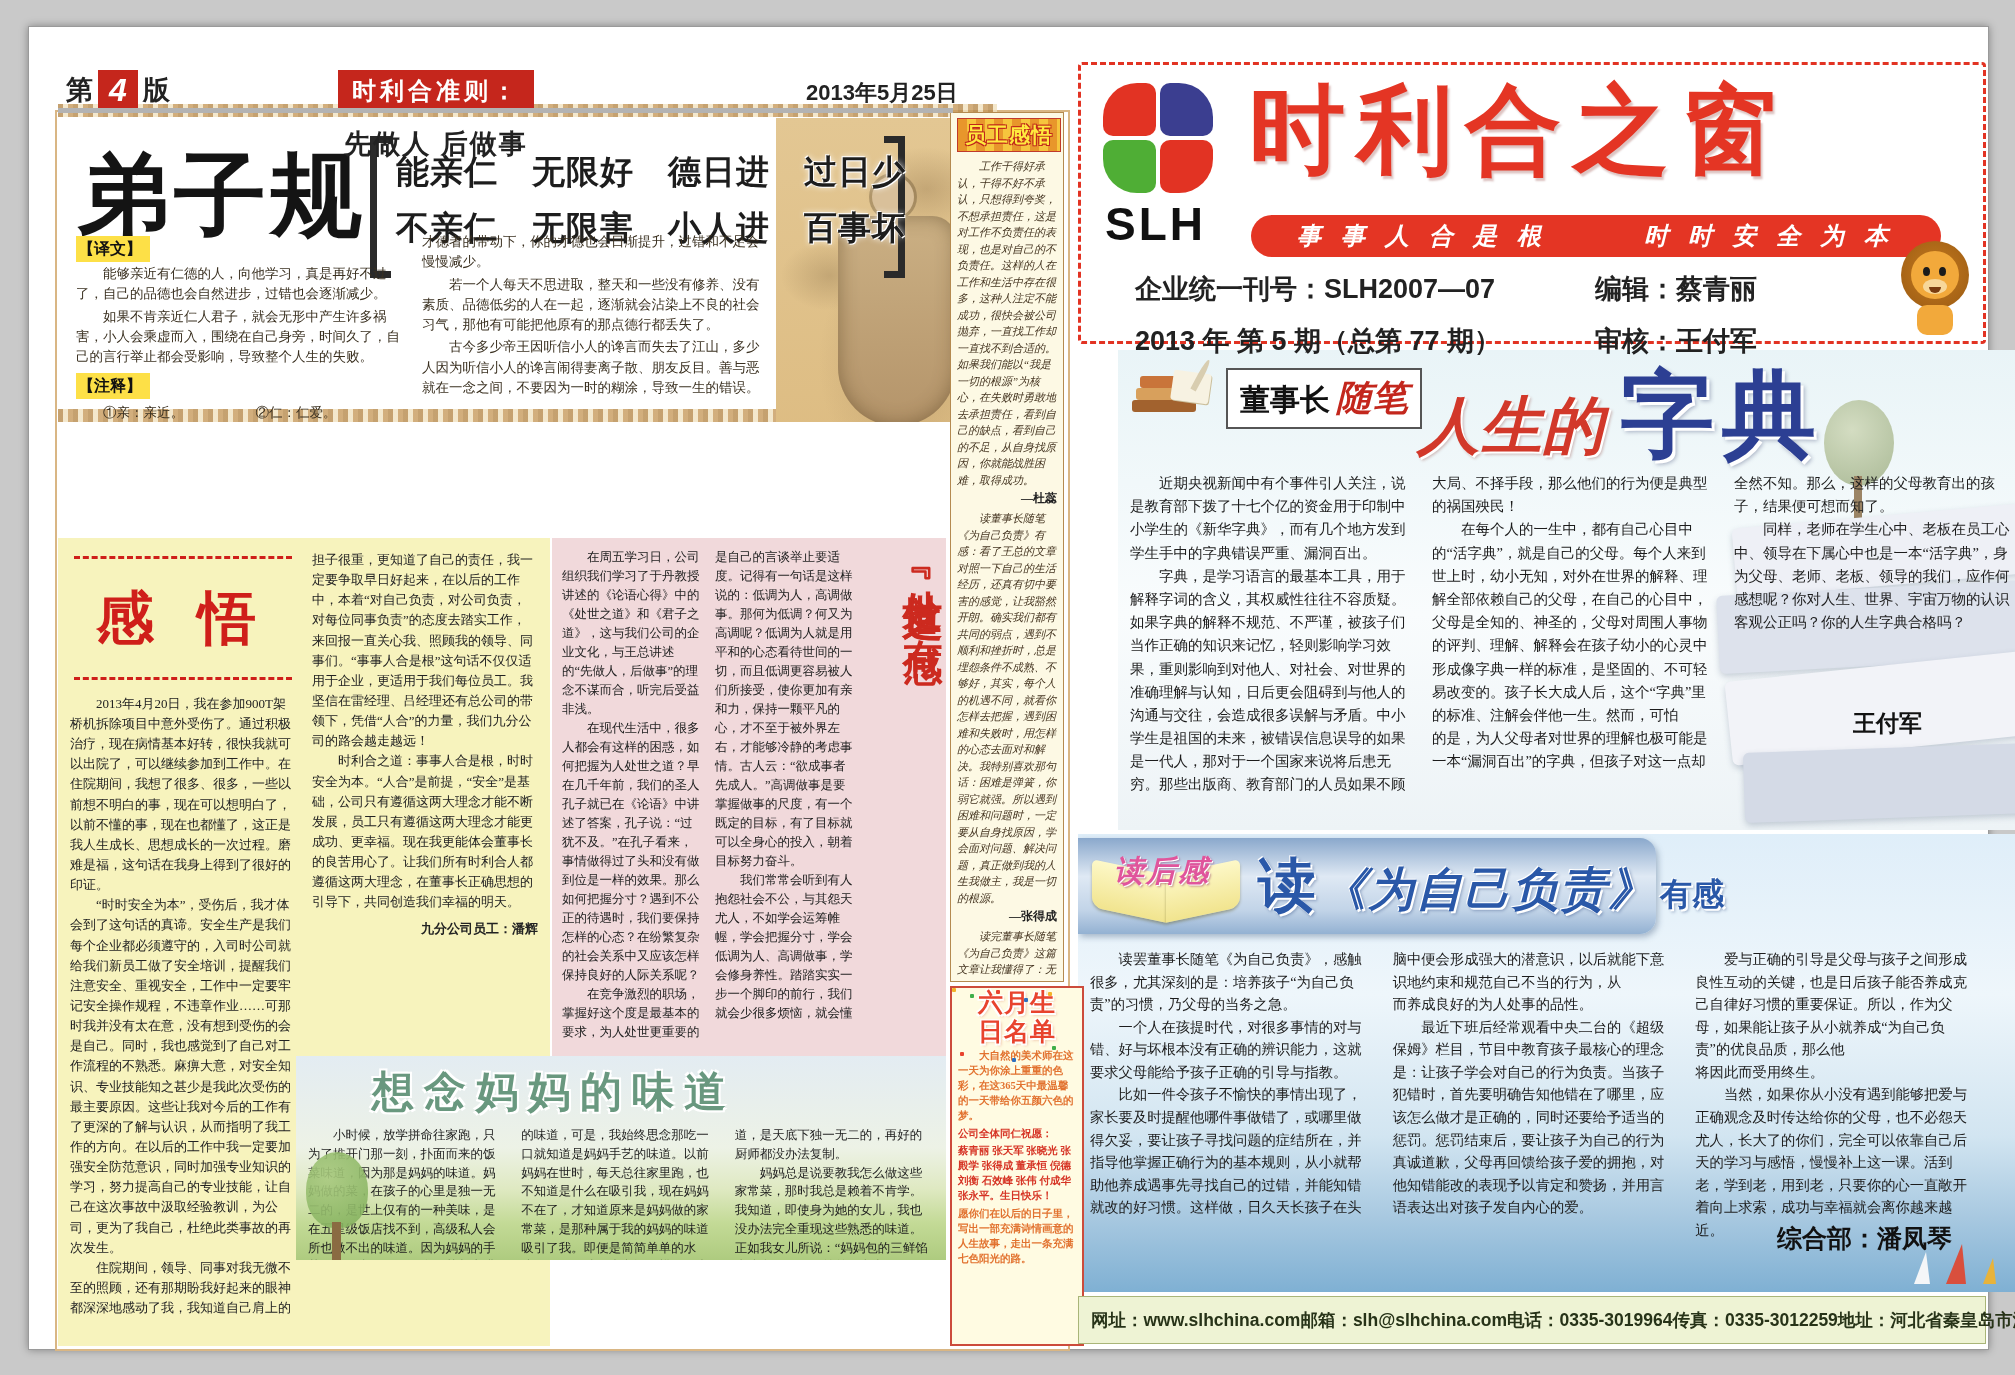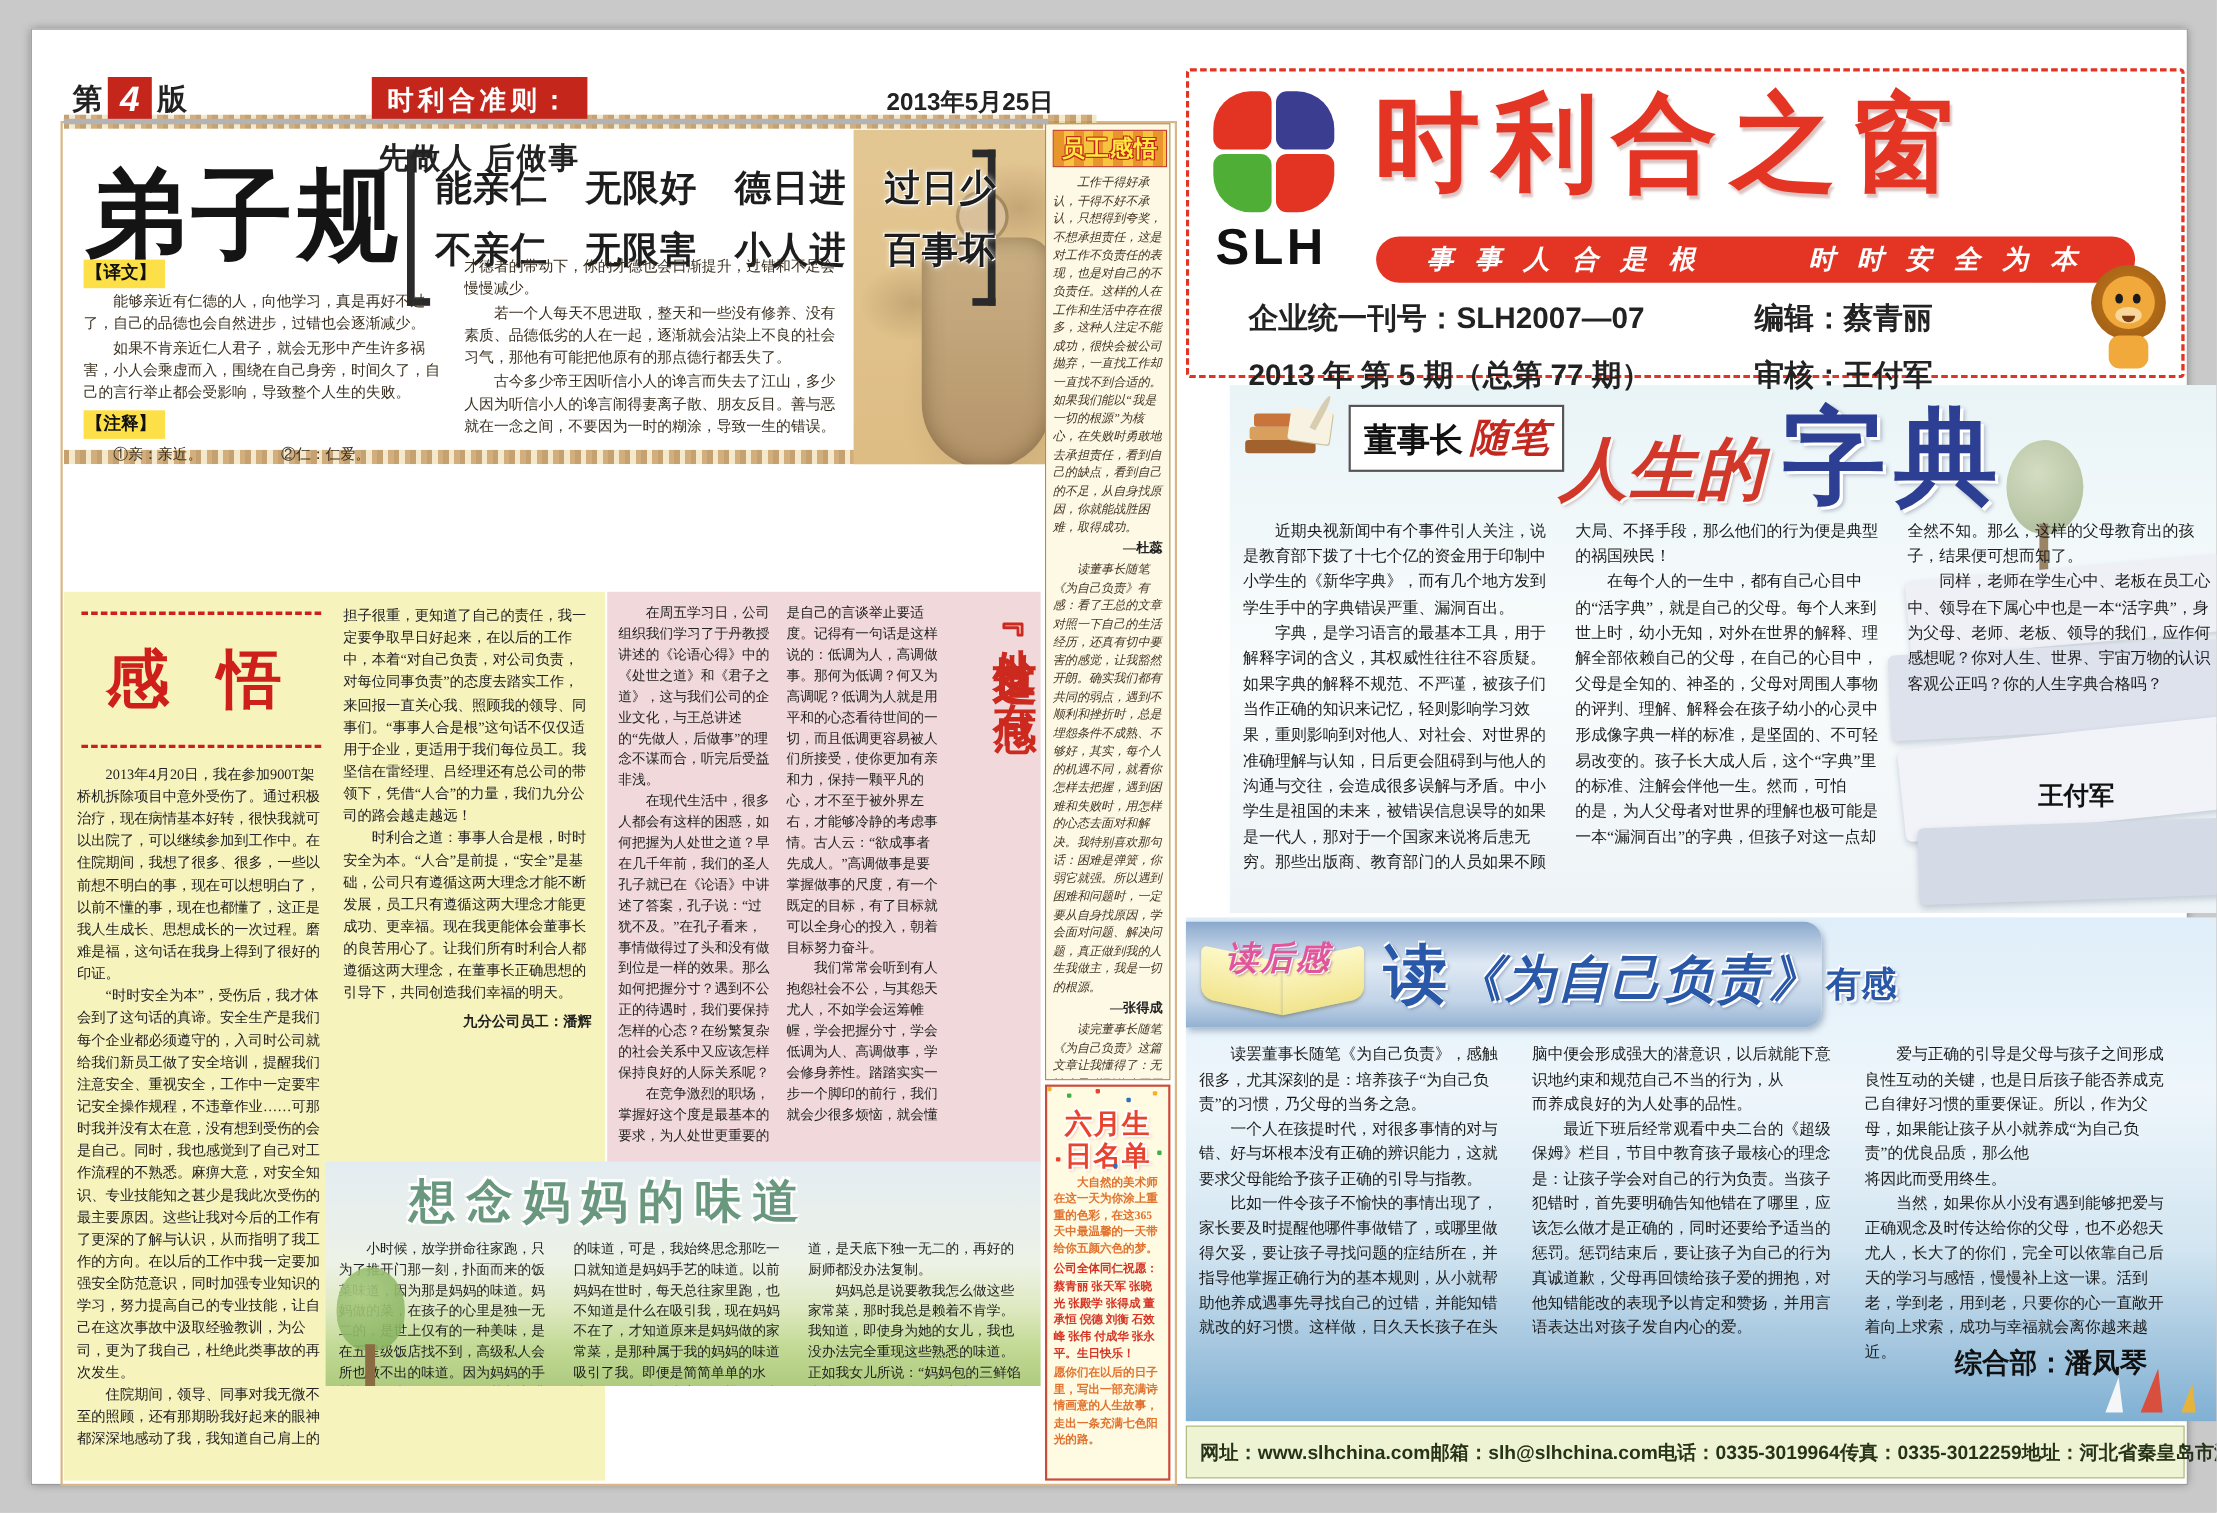--- a/index.html
+++ b/index.html
@@ -58,22 +58,22 @@
   .staff{position:absolute;left:950px;top:112px;width:114px;height:870px;background:#fdf9e4;
          border:1px solid #b48a50;box-sizing:border-box;padding:5px 6px;z-index:2;overflow:hidden;}
   .staff-badge{margin:0 auto 6px auto;width:102px;height:32px;display:flex;align-items:center;justify-content:center;
       background:repeating-linear-gradient(90deg,#e8962b 0 9px,#f6c53d 9px 18px);border:1px solid #c0392b;
       color:#ffe93e;font-weight:900;font-size:21px;letter-spacing:1px;
       text-shadow:1px 1px 0 #c0261c,-1px -1px 0 #c0261c,1px -1px 0 #c0261c,-1px 1px 0 #c0261c;}
   .staff p{margin:0;font-size:11px;line-height:1.5;font-style:italic;color:#43331f;text-indent:2em;}
   .staff .sig{text-align:right;font-weight:bold;font-style:normal;text-indent:0;color:#222;font-size:12px;margin:1px 0 3px 0;}
 
   
-  .birthday{position:absolute;left:950px;top:986px;width:114px;height:360px;background:#fffbe2;
-            border:2px solid #cc4b3b;box-sizing:border-box;padding:20px 6px;z-index:2;overflow:hidden;}
+  .birthday{position:absolute;left:950px;top:986px;width:134px;height:360px;background:#fffbe2;
+            border:2px solid #cc4b3b;box-sizing:border-box;padding:0 6px;z-index:2;overflow:hidden;}
   .bday-title{text-align:center;font-weight:900;font-size:25px;line-height:1.15;color:#e8432e;letter-spacing:1px;
       text-shadow:1.5px 1.5px 0 #fff,-1.5px -1.5px 0 #fff,1.5px -1.5px 0 #fff,-1.5px 1.5px 0 #fff,2px 2px 3px rgba(200,60,30,.4);}
   .confetti{position:absolute;left:0;top:0;width:4px;height:4px;background:#f3b229;border-radius:1px;
       box-shadow:18px 6px 0 #3fae49,44px 2px 0 #e8432e,72px 10px 0 #2e6fbf,96px 4px 0 #f3b229,
                  8px 64px 0 #e8432e,100px 58px 0 #3fae49,60px 70px 0 #2e6fbf;}
   .birthday p{margin:2px 0;font-size:10.5px;line-height:1.45;font-weight:bold;}
   .bday-intro{color:#e2722f;text-indent:2em;}
   .bday-names{color:#d63425;}
   .bday-outro{color:#e2722f;}
 

